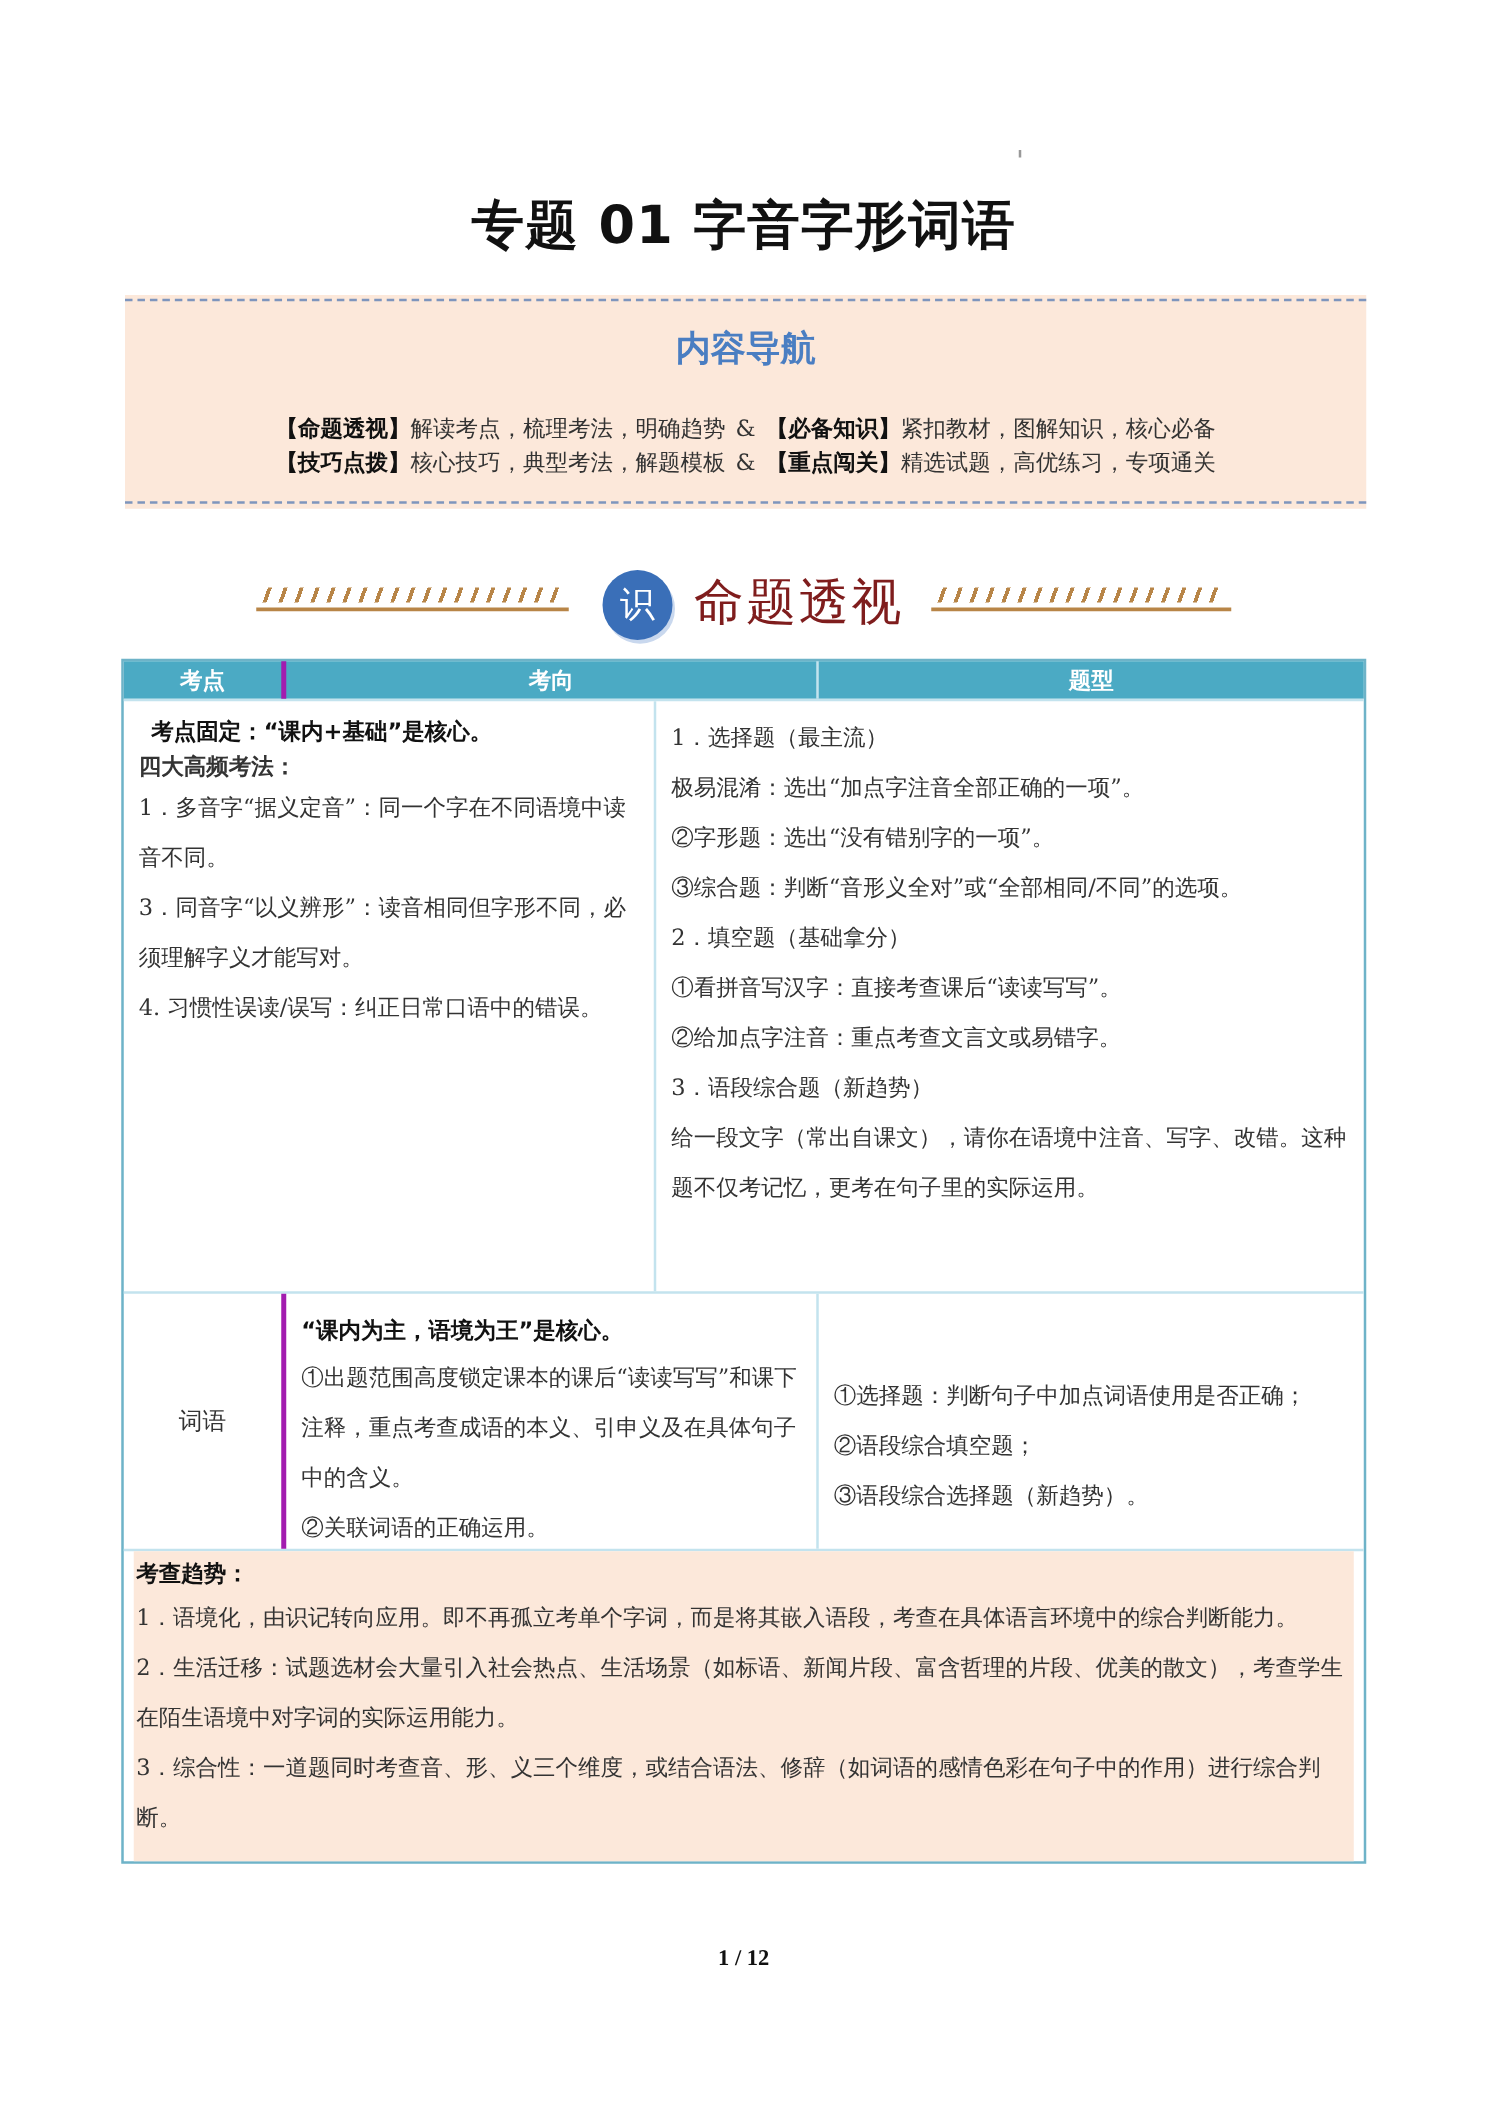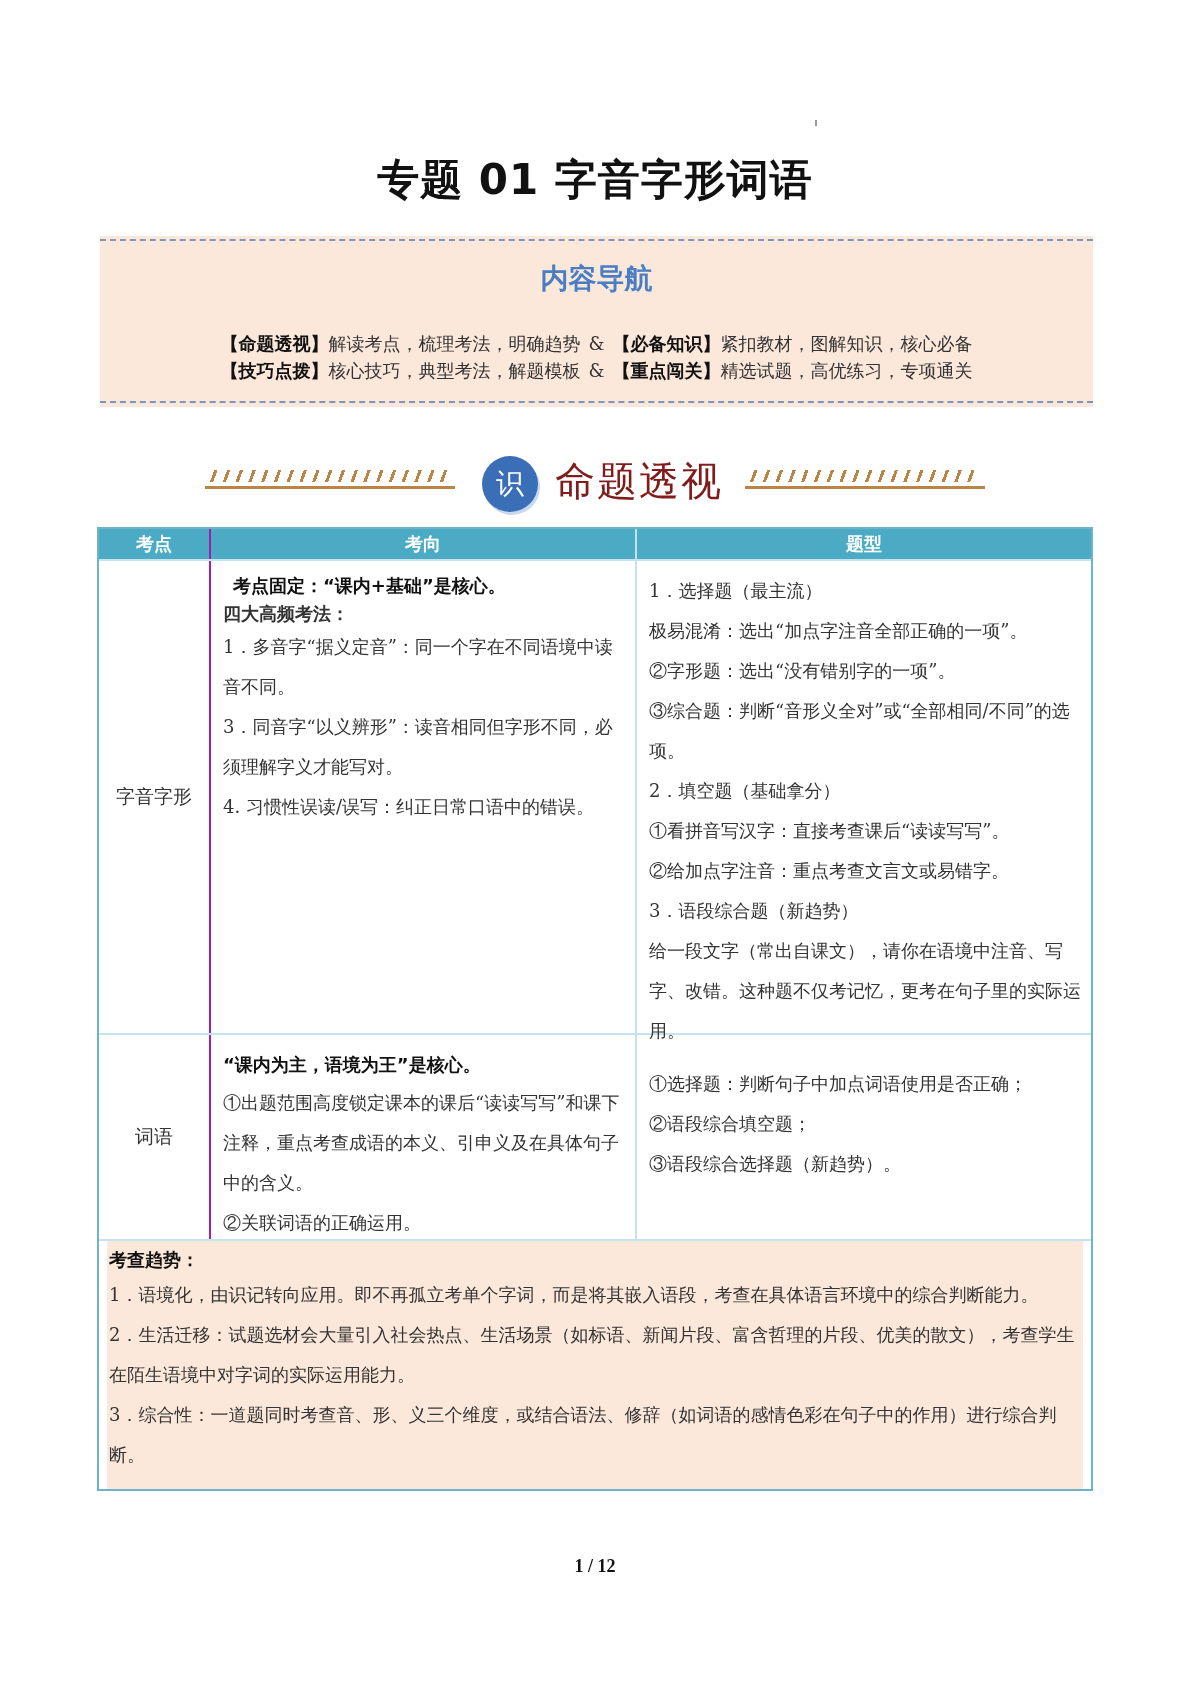--- a/index.html
+++ b/index.html
@@ -38,34 +38,34 @@
            background: #3a6fb8; color: #fff; text-align: center; line-height: 56px;
            font-size: 28px; font-family: "DejaVu Serif", serif;
            box-shadow: 2px 3px 0 #c9d8ee; }
   .banner-title { position: absolute; left: 350px; top: 2px; font-size: 40px; color: #7f1d1d;
            font-family: "DejaVu Serif", serif; letter-spacing: 2px; }
 
   .tbl { left: 97px; top: 527px; width: 996px; border: 2px solid #6eb3c8; box-sizing: border-box; }
   .hdr { display: flex; height: 30px; background: #4baac4; color: #fff;
          font-family: "DejaVu Sans", "Liberation Sans", sans-serif; font-weight: bold; font-size: 18px; }
   .hdr > div { display: flex; align-items: center; justify-content: center; }
-  .c1 { width: 112px; border-right: 2px solid #a21caf; box-sizing: border-box; }
+  .c1 { width: 130px; border-right: 4px solid #a21caf; box-sizing: border-box; }
   .c2 { width: 426px; border-right: 2px solid #c3e3ee; box-sizing: border-box; }
   .c3 { flex: 1; }
   .row { display: flex; border-top: 2px solid #c3e3ee; }
   .row1 { height: 472px; }
   .row2 { height: 204px; }
   .cell-label { display: flex; align-items: center; justify-content: center; font-size: 19px; color: #333; }
   .cell { padding: 10px 10px 0 12px; font-size: 18px; line-height: 40px; color: #333; box-sizing: border-box; }
   .cell .bold { font-family: "DejaVu Sans", "Liberation Sans", sans-serif; font-weight: bold; color: #111; }
   .row1 .c2 .lead { line-height: 30px; padding-left: 10px; }
   .row1 .c2 .sub { line-height: 26px; font-weight: bold; }
   .row2 .cell { padding-top: 12px; }
   .row2 .c2 .lead { line-height: 36px; }
-  .row2 .c3 { padding-top: 29px; }
+  .row2 .c3 { padding-top: 62px; }
 
   .trends { background: #fce8da; margin: 0 8px 0 8px; padding: 4px 2px 14px 2px; font-size: 18px;
            line-height: 40px; color: #333; }
   .trends .bold { font-family: "DejaVu Sans", "Liberation Sans", sans-serif; font-weight: bold; color: #111; line-height: 30px; }
 
   .page-num { left: 0; width: 1190px; top: 1556px; text-align: center; font-weight: bold;
               font-family: "Liberation Serif", serif; font-size: 18px; color: #111; }
 </style>
 </head>
 <body>
@@ -102,21 +102,20 @@
 </div>
 
 <div class="abs tbl">
   <div class="hdr">
     <div class="c1">考点</div>
     <div class="c2">考向</div>
     <div class="c3">题型</div>
   </div>
 
   <div class="row row1">
-    <div class="c1 cell-label">字音字形</div>
     <div class="c2 cell">
       <div class="bold lead">考点固定：“课内+基础”是核心。</div>
       <div class="sub">四大高频考法：</div>
       <div>1．多音字“据义定音”：同一个字在不同语境中读音不同。</div>
       <div>3．同音字“以义辨形”：读音相同但字形不同，必须理解字义才能写对。</div>
       <div>4. 习惯性误读/误写：纠正日常口语中的错误。</div>
     </div>
     <div class="c3 cell">
       <div>1．选择题（最主流）</div>
       <div>极易混淆：选出“加点字注音全部正确的一项”。</div>

